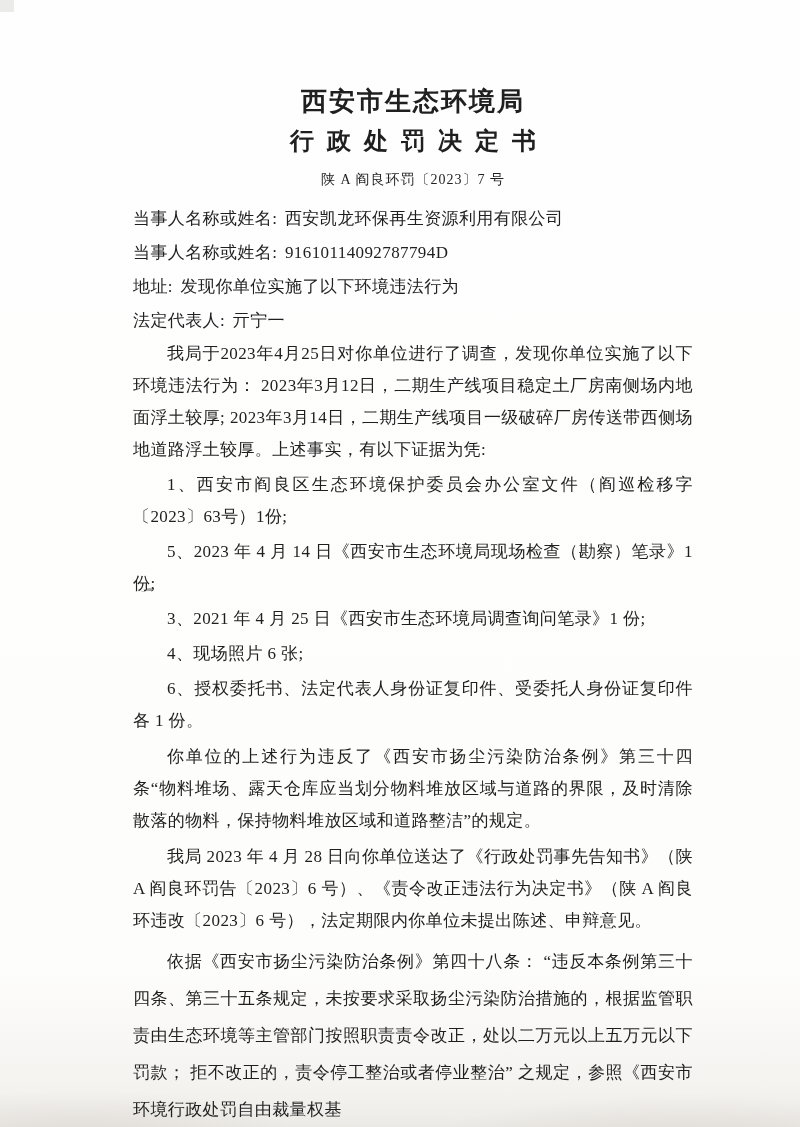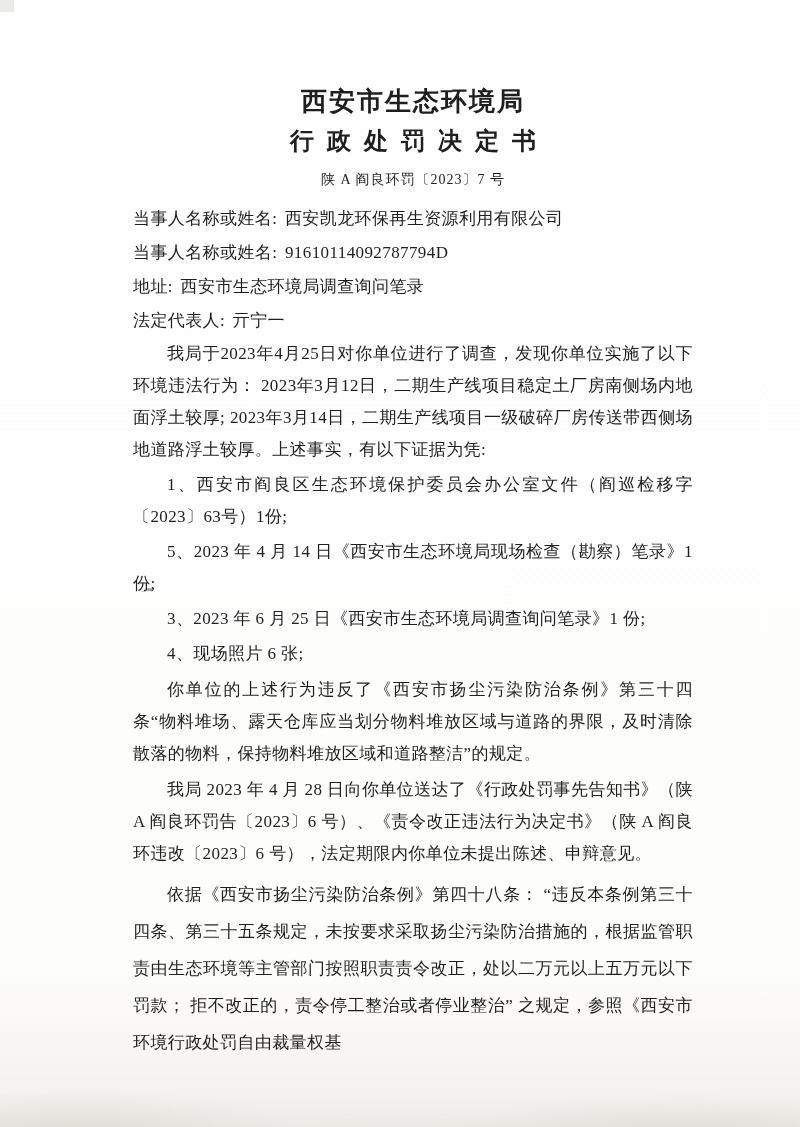--- a/index.html
+++ b/index.html
@@ -99,31 +99,32 @@
 
   <div class="content">
     <div class="fields">
       <div class="field-row">
         <span class="field-label">当事人名称或姓名:</span><span class="field-value">西安凯龙环保再生资源利用有限公司</span>
       </div>
       <div class="field-row">
         <span class="field-label">当事人名称或姓名:</span><span class="field-value">91610114092787794D</span>
       </div>
       <div class="field-row">
-        <span class="field-label">地址:</span><span class="field-value">西安市生态环境局调查询问笔录</span>
+        <span class="field-label">地址:</span><span class="field-value">发现你单位实施了以下环境违法行为</span>
       </div>
       <div class="field-row">
         <span class="field-label">法定代表人:</span><span class="field-value">亓宁一</span>
       </div>
     </div>
 
     <p class="para">我局于2023年4月25日对你单位进行了调查，发现你单位实施了以下环境违法行为： 2023年3月12日，二期生产线项目稳定土厂房南侧场内地面浮土较厚; 2023年3月14日，二期生产线项目一级破碎厂房传送带西侧场地道路浮土较厚。上述事实，有以下证据为凭:</p>
     <p class="para item">1、西安市阎良区生态环境保护委员会办公室文件（阎巡检移字〔2023〕63号）1份;</p>
     <p class="para item">5、2023 年 4 月 14 日《西安市生态环境局现场检查（勘察）笔录》1 份;</p>
-    <p class="para item">3、2023 年 6 月 25 日《西安市生态环境局调查询问笔录》1 份;</p>
+    <p class="para item">3、2021 年 4 月 25 日《西安市生态环境局调查询问笔录》1 份;</p>
     <p class="para item">4、现场照片 6 张;</p>
+    <p class="para item">6、授权委托书、法定代表人身份证复印件、受委托人身份证复印件各 1 份。</p>
     <p class="para gap">你单位的上述行为违反了《西安市扬尘污染防治条例》第三十四条“物料堆场、露天仓库应当划分物料堆放区域与道路的界限，及时清除散落的物料，保持物料堆放区域和道路整洁”的规定。</p>
     <p class="para gap">我局 2023 年 4 月 28 日向你单位送达了《行政处罚事先告知书》（陕 A 阎良环罚告〔2023〕6 号）、《责令改正违法行为决定书》（陕 A 阎良环违改〔2023〕6 号），法定期限内你单位未提出陈述、申辩意见。</p>
     <p class="para wide">依据《西安市扬尘污染防治条例》第四十八条： “违反本条例第三十四条、第三十五条规定，未按要求采取扬尘污染防治措施的，根据监管职责由生态环境等主管部门按照职责责令改正，处以二万元以上五万元以下罚款； 拒不改正的，责令停工整治或者停业整治” 之规定，参照《西安市环境行政处罚自由裁量权基</p>
   </div>
 
   <div class="artifact-dot"></div>
 </div>
 
 </body></html>

